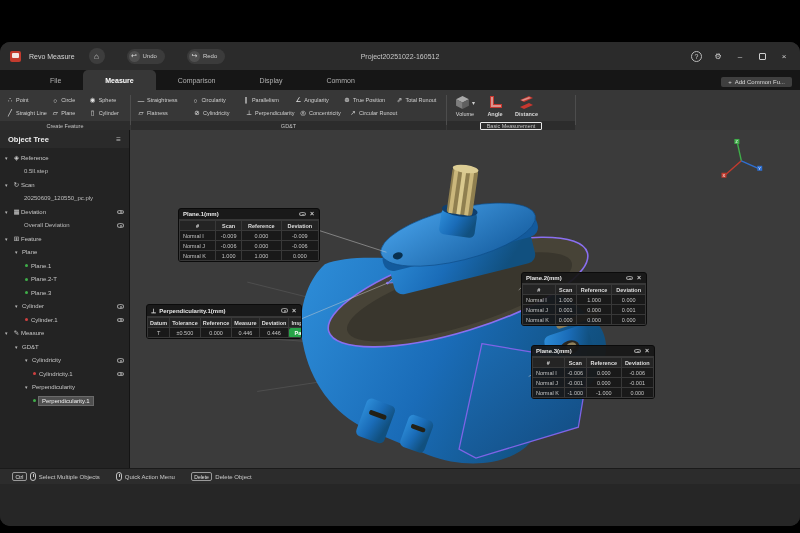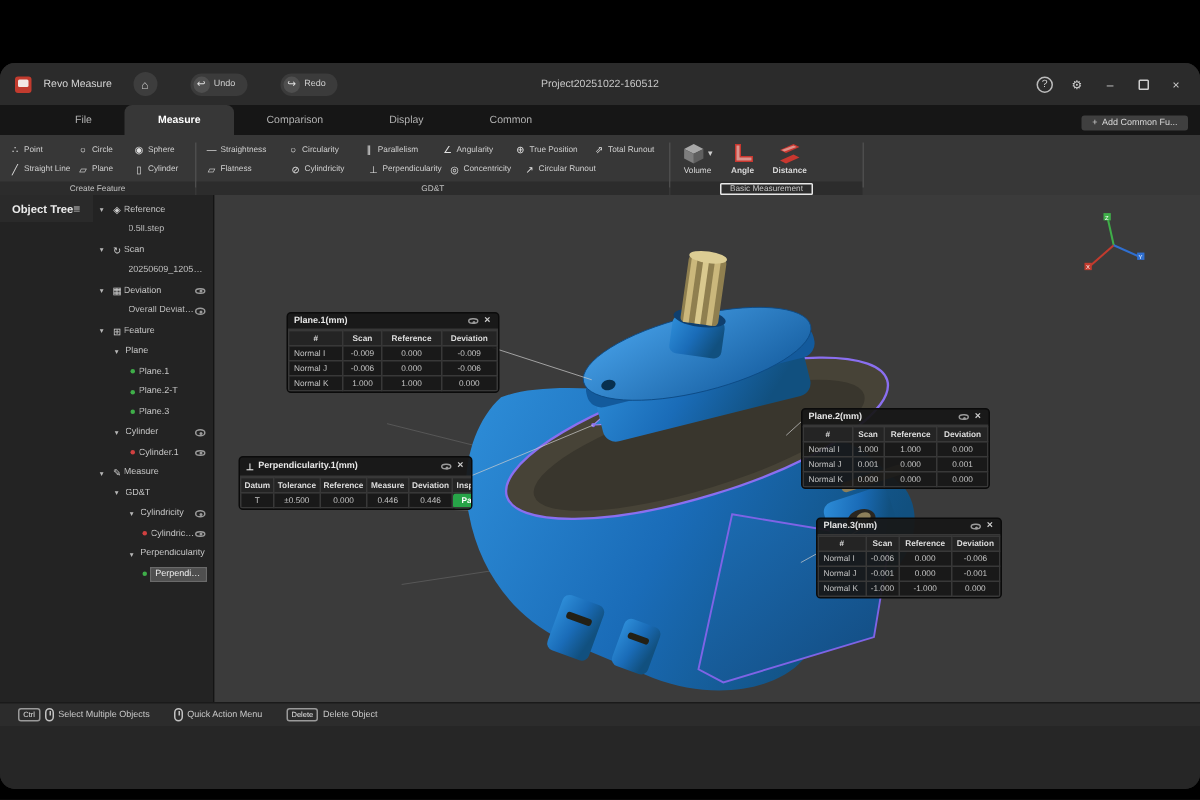--- a/index.html
+++ b/index.html
@@ -48,21 +48,21 @@
     align-items:center; justify-content:center; }
   .tg-label.boxed span { border:1px solid #e8e8e8; padding:0 6px; border-radius:1px; }
   .vsep { width:1px; background:#4d4d4d; margin:5px 0; flex:0 0 auto; }
   .big-items { flex:1; display:flex; align-items:center; padding:0 8px; gap:12px; }
   .bigitem { display:flex; flex-direction:column; align-items:center; gap:1px; font-size:5.5px; color:#d8d8d8; }
   .caret { font-size:6px; color:#cfcfcf; }
   .vol-wrap { display:flex; align-items:center; gap:2px; }
 
   
   .main { flex:1 1 auto; display:flex; min-height:0; }
-  .sidebar { width:143px; background:#232323; border-right:1px solid #141414; display:flex; flex-direction:row; }
+  .sidebar { width:130px; background:#232323; border-right:1px solid #141414; display:flex; flex-direction:column; }
   .sb-header { height:18px; background:#2a2a2a; display:flex; align-items:center; justify-content:space-between;
     padding:0 8px; color:#ececec; font-size:7.5px; font-weight:bold; flex:0 0 auto; }
   .sb-menu { font-size:8px; color:#bdbdbd; font-weight:normal; }
   .tree { flex:1; padding-top:3px; overflow:hidden; }
   .ti { height:13.5px; display:flex; align-items:center; font-size:6px; color:#c6c6c6; padding-right:5px; }
   .lv0 { padding-left:5px; } .lv1 { padding-left:15px; } .lv2 { padding-left:25px; } .lv3 { padding-left:33px; }
   .file { padding-left:24px; color:#bdbdbd; }
   .chev { font-size:5px; color:#b8b8b8; width:7px; flex:0 0 auto; }
   .nicon { font-size:6.5px; color:#cfcfcf; width:9px; text-align:center; flex:0 0 auto; }
   .dot { width:3px; height:3px; border-radius:50%; margin-right:3px; flex:0 0 auto; }

